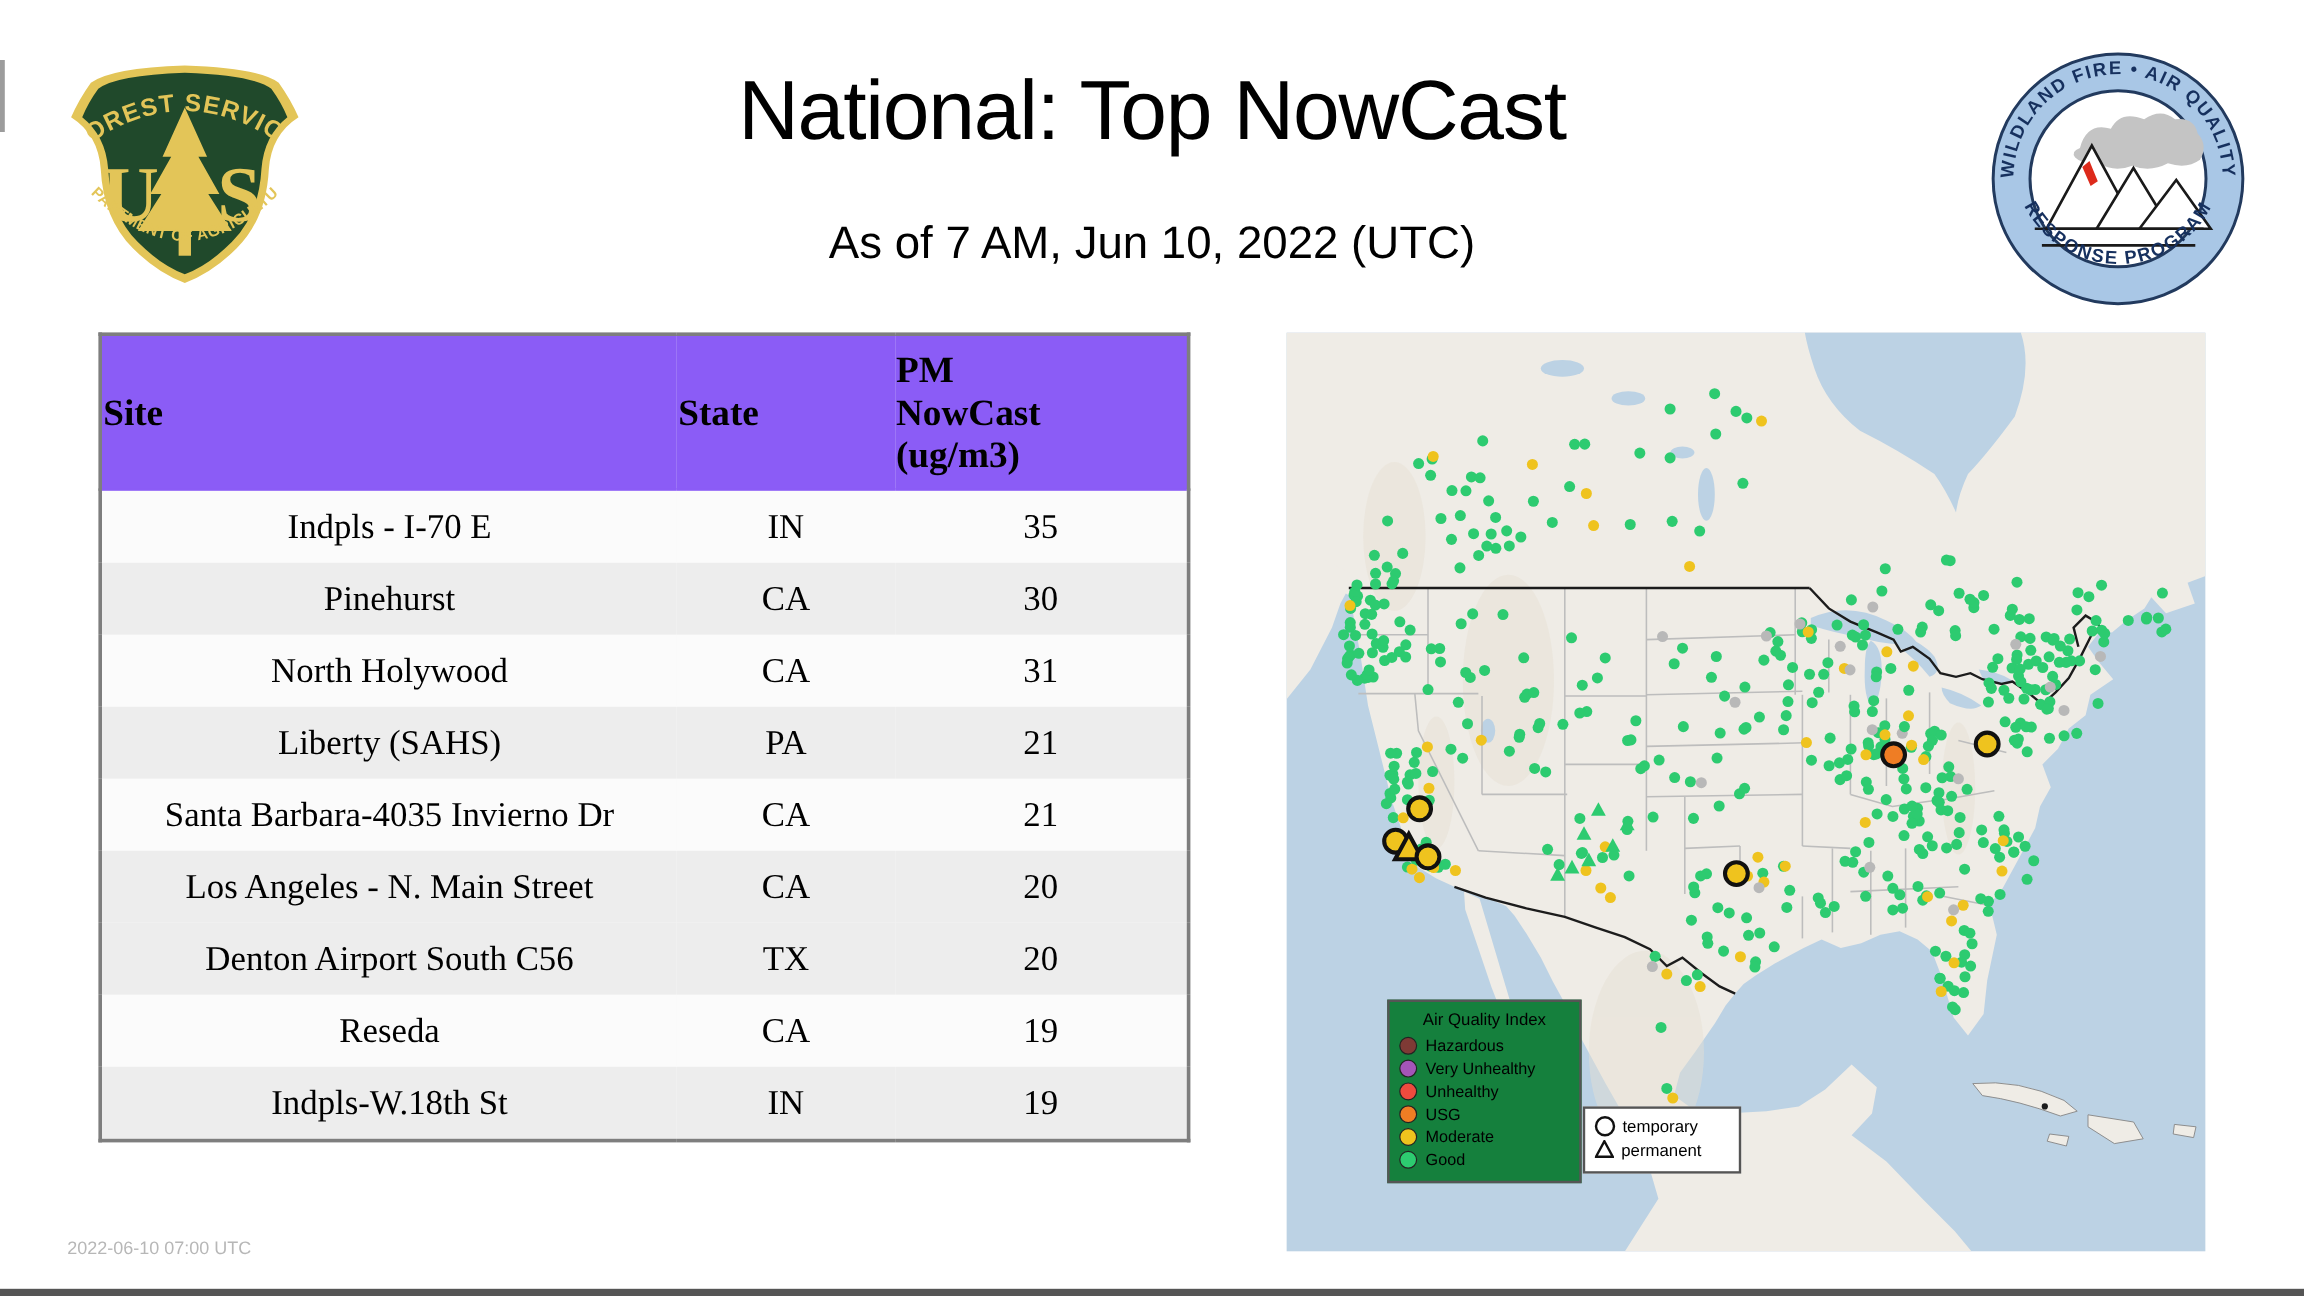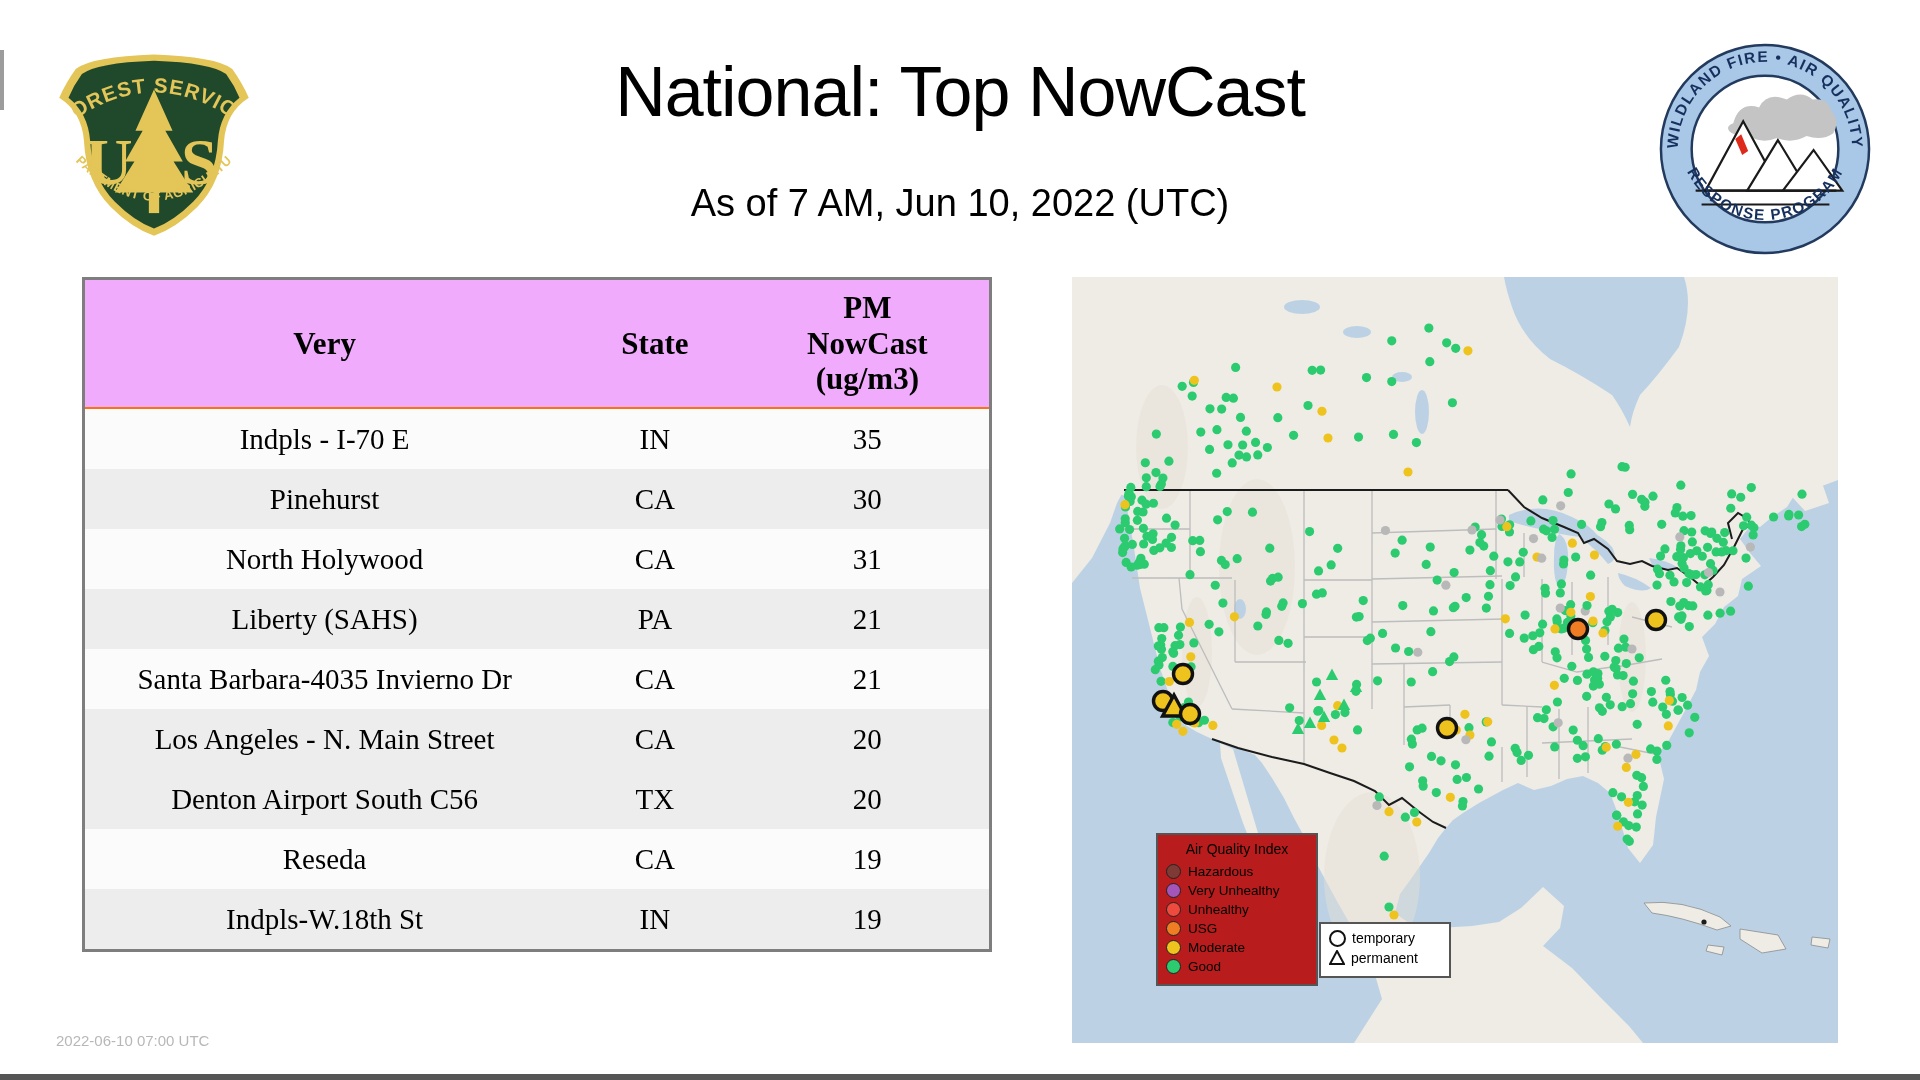--- a/index.html
+++ b/index.html
@@ -13,30 +13,30 @@
               font-size:70px;font-weight:400;letter-spacing:-1px;}
   .page-subtitle{position:absolute;left:0;top:182px;width:100%;text-align:center;
               font-size:38px;font-weight:400;}
   
   .watermark{position:absolute;left:56px;top:1032px;font-size:15px;color:rgba(135,135,135,.6);z-index:5;}
   .bottom-bar{position:absolute;left:0;bottom:0;width:100%;height:6px;background:#555;}
   
   .tbl-wrap{position:absolute;left:82px;top:277px;width:910px;z-index:2;}
   table.data{width:100%;border-collapse:collapse;border:3px solid #7e7e7e;
              font-family:"Liberation Serif",serif;}
-  table.data th{background:#f0abfc;font-size:31px;font-weight:bold;height:125px;
-                border-bottom:2px solid #f97316;text-align:center;vertical-align:middle;
+  table.data th{background:#8b5cf6;font-size:31px;font-weight:bold;height:125px;
+                border-bottom:2px solid #8b5cf6;text-align:left;vertical-align:middle;
                 white-space:pre-line;line-height:1.15;}
   table.data td{font-size:29px;height:58px;text-align:center;vertical-align:middle;}
   tr.odd td{background:#ededed;} tr.even td{background:#fbfbfb;}
   .c-site{width:53%;} .c-state{width:20%;margin-top:48px;} .c-pm{width:27%;}
   
   .map{position:absolute;left:1072px;top:277px;width:766px;height:766px;}
   .map svg.base{position:absolute;left:0;top:0;}
-  .aqi-legend{position:absolute;left:84px;top:556px;width:142px;background:#b91c1c;
+  .aqi-legend{position:absolute;left:84px;top:556px;width:142px;background:#15803d;
               border:2px solid #555;padding:6px 8px 8px 8px;font-size:13.5px;z-index:3;}
   .aqi-legend .lg-title{text-align:center;font-size:14px;margin-bottom:5px;}
   .lg-item{display:flex;align-items:center;gap:7px;height:19px;}
   .sw{width:13px;height:13px;border-radius:50%;border:1.5px solid #222;flex:0 0 auto;}
   .shape-legend{position:absolute;left:247px;top:645px;width:112px;background:#fff;
                 border:2px solid #555;padding:6px 8px;font-size:14px;z-index:3;}
   .sh-item{display:flex;align-items:flex-start;gap:6px;height:20px;}
   .glyph-circle{width:13px;height:13px;border:2px solid #111;border-radius:50%;flex:0 0 auto;}
   .glyph-tri{flex:0 0 auto;}
 </style>
@@ -97,21 +97,21 @@
       <textPath href="#wfBot" startOffset="50%" text-anchor="middle">RESPONSE PROGRAM</textPath>
     </text>
   </svg>
 
   <div class="watermark">2022-06-10 07:00 UTC</div>
 
   <div class="tbl-wrap">
     <table class="data">
       <thead>
         <tr>
-          <th class="c-site">Very</th>
+          <th class="c-site">Site</th>
           <th class="c-state">State</th>
           <th class="c-pm">PM
 NowCast
 (ug/m3)</th>
         </tr>
       </thead>
       <tbody>
           <tr class="even">
             <td class="c-site">Indpls - I-70 E</td>
             <td class="c-state">IN</td>

